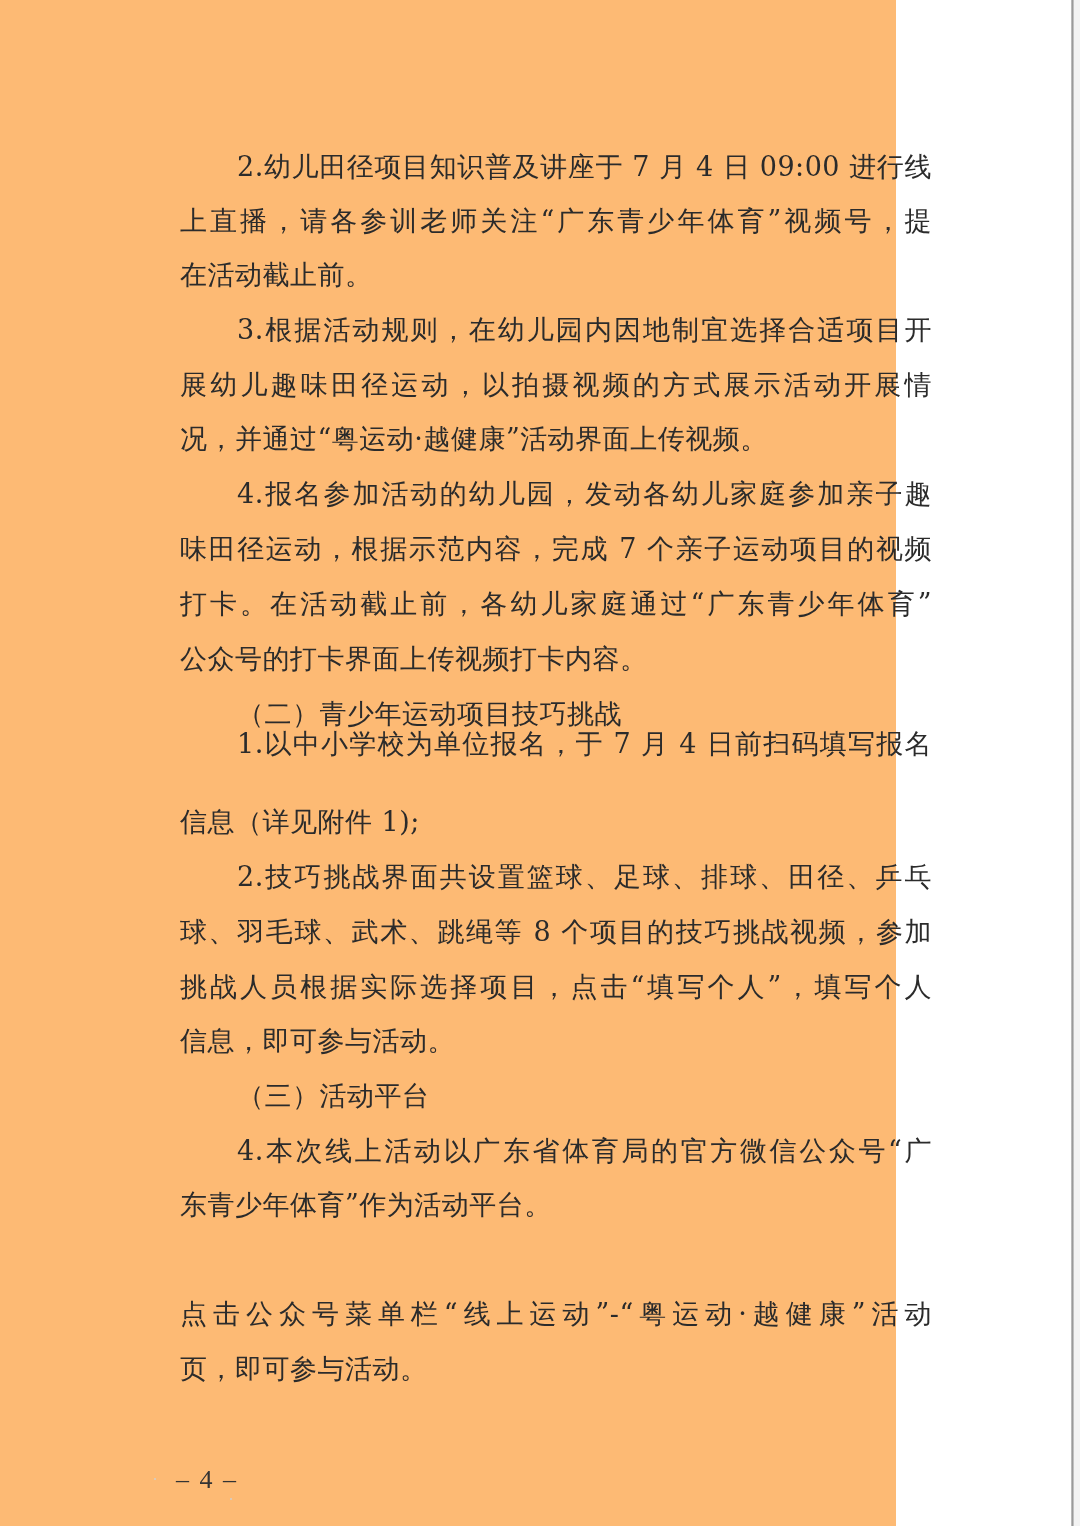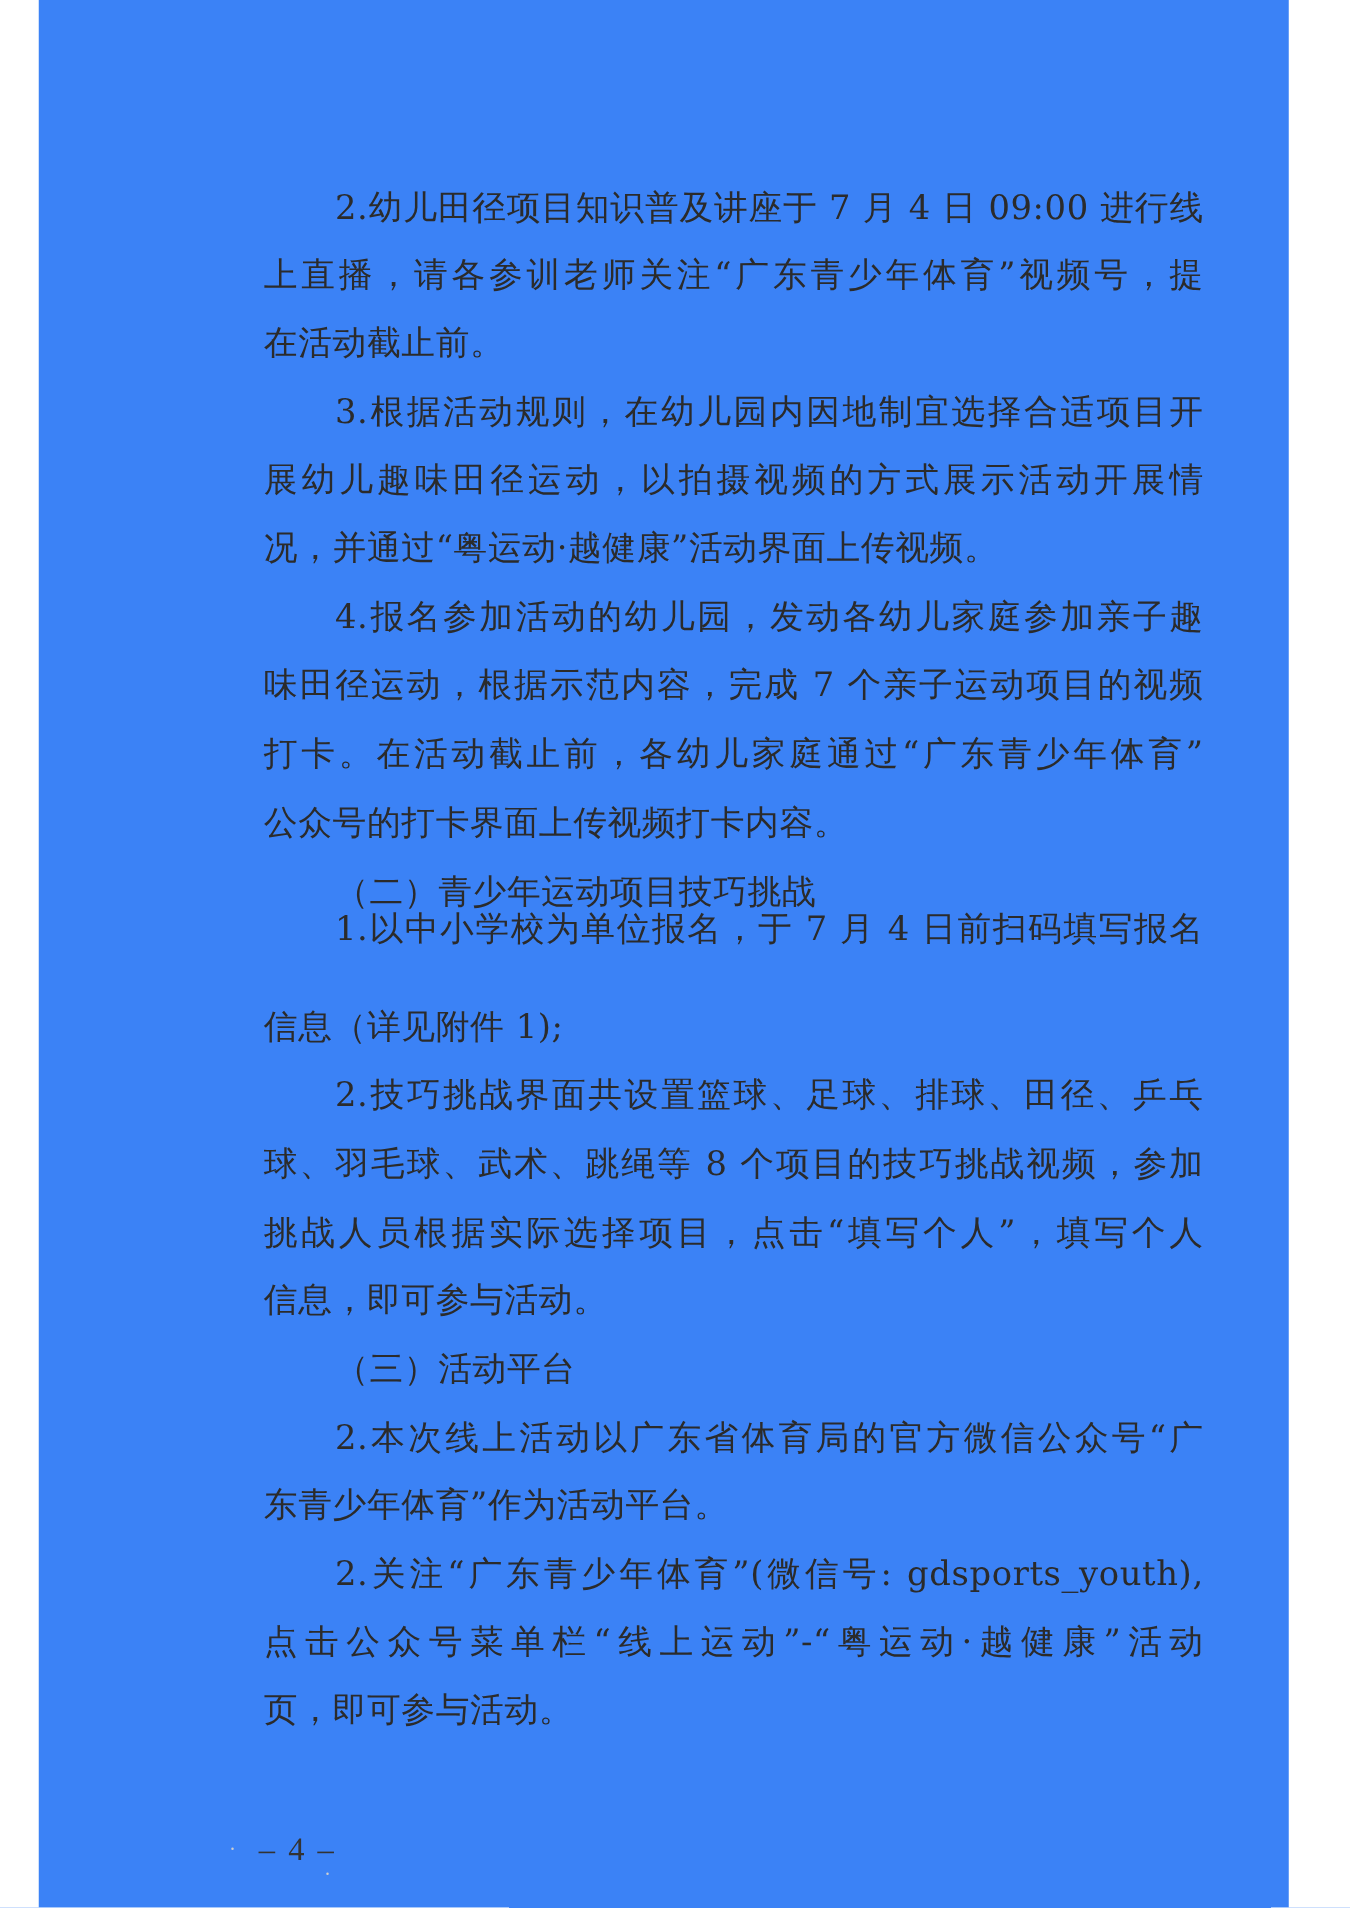--- a/index.html
+++ b/index.html
@@ -11,24 +11,23 @@
       width: 1080px;
       height: 1526px;
       position: relative;
       overflow: hidden;
       font-family: "DejaVu Serif", "Liberation Serif", serif;
       color: #2b2b2b;
     }
     .page {
       position: absolute;
       left: 0; top: 0;
-      width: 1000px;
+      width: 896px;
       height: 1526px;
-      background: #3b82f6;
-      margin-left: 31px;
+      background: #fdba74;
     }
     .binding-shadow {
       position: absolute;
       top: 0;
       left: 1071px;
       width: 3px;
       height: 1526px;
       background: linear-gradient(to right, #c9c9c9, #9a9a9a, #d4d4d4);
     }
     .binding-fade {
@@ -96,24 +95,23 @@
   <div class="line indent" style="top:724px">1.以中小学校为单位报名，于 7 月 4 日前扫码填写报名</div>
   <div class="line last" style="top:802px">信息（详见附件 1);</div>
 
   <div class="line indent" style="top:857px">2.技巧挑战界面共设置篮球、足球、排球、田径、乒乓</div>
   <div class="line" style="top:912px">球、羽毛球、武术、跳绳等 8 个项目的技巧挑战视频，参加</div>
   <div class="line" style="top:967px">挑战人员根据实际选择项目，点击“填写个人”，填写个人</div>
   <div class="line last" style="top:1021px">信息，即可参与活动。</div>
 
   <div class="line heading" style="top:1076px">（三）活动平台</div>
 
-  <div class="line indent" style="top:1131px">2.本次线上活动以广东省体育局的官方微信公众号“广</div>
+  <div class="line indent" style="top:1131px">4.本次线上活动以广东省体育局的官方微信公众号“广</div>
   <div class="line last" style="top:1185px">东青少年体育”作为活动平台。</div>
 
-  <div class="line indent" style="top:1240px">2.关注“广东青少年体育”(微信号: gdsports_youth),</div>
   <div class="line" style="top:1294px">点击公众号菜单栏“线上运动”-“粤运动·越健康”活动</div>
   <div class="line last" style="top:1349px">页，即可参与活动。</div>
 
   <div class="page-number">– 4 –</div>
 
   <div class="speck" style="left:230px; top:1498px"></div>
   <div class="speck" style="left:154px; top:1478px"></div>
 </div>
 
 </body></html>

